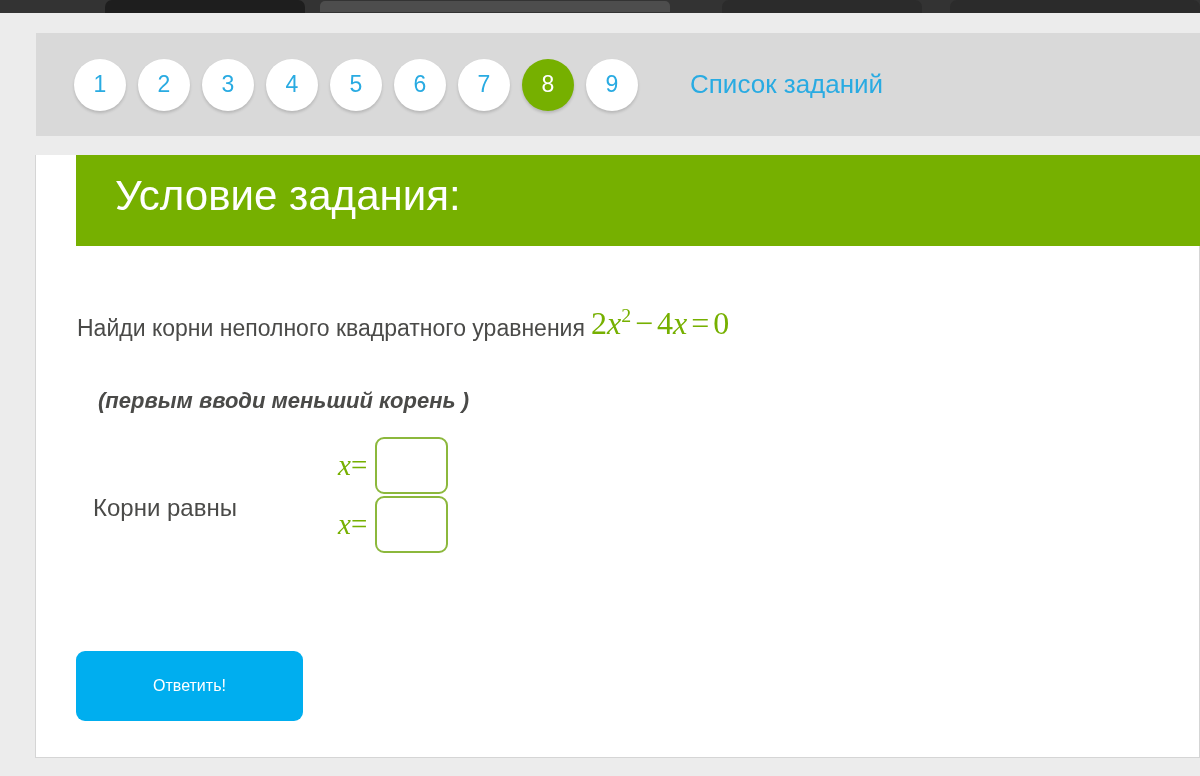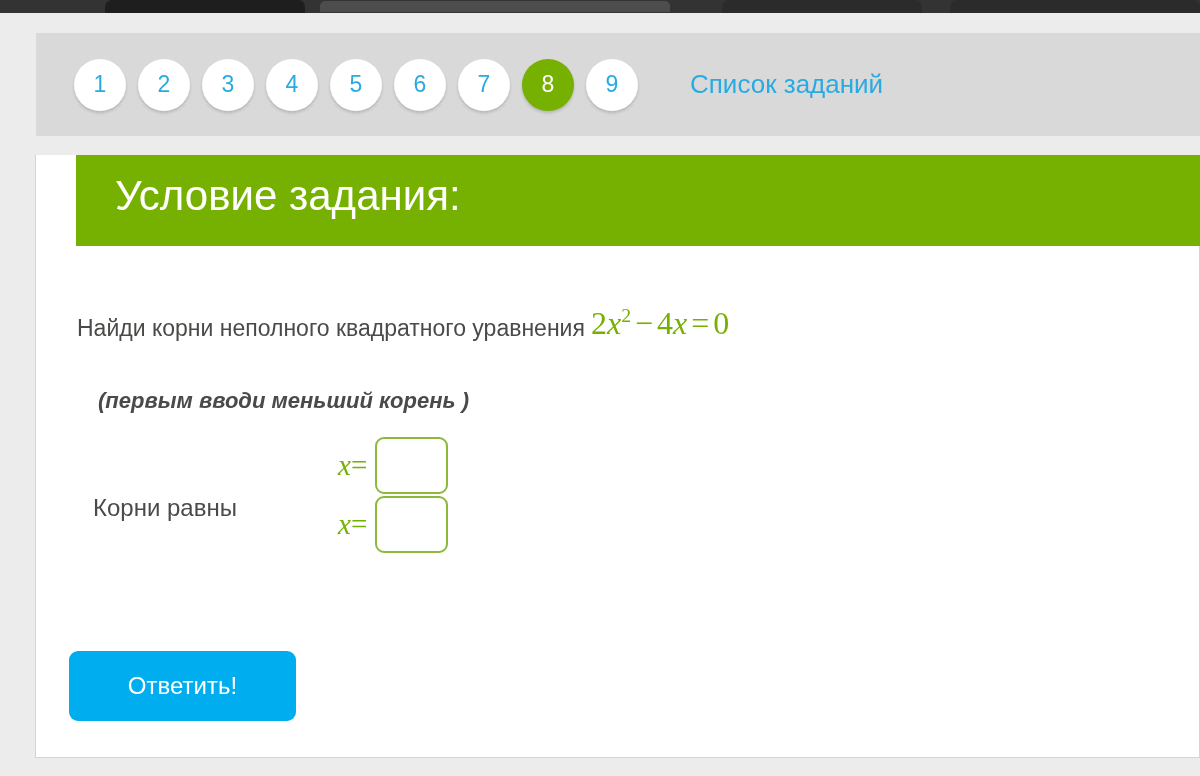--- a/index.html
+++ b/index.html
@@ -237,29 +237,29 @@
     font-family: "Liberation Sans", sans-serif;
     color: #4a4a48;
     text-align: center;
     outline: none;
     padding: 0;
   }
 
   
   .submit-button {
     position: absolute;
-    left: 33px;
+    left: 40px;
     top: 405px;
     width: 227px;
     height: 70px;
     background: #00aeef;
     border: none;
     border-radius: 9px;
     color: #ffffff;
-    font-size: 24px;
+    font-size: 16px;
     font-family: "Liberation Sans", sans-serif;
     cursor: pointer;
     padding: 0;
   }
 </style>
 </head>
 <body>
 
 <div class="browser-chrome">
   <div class="chrome-tab-active"></div>

